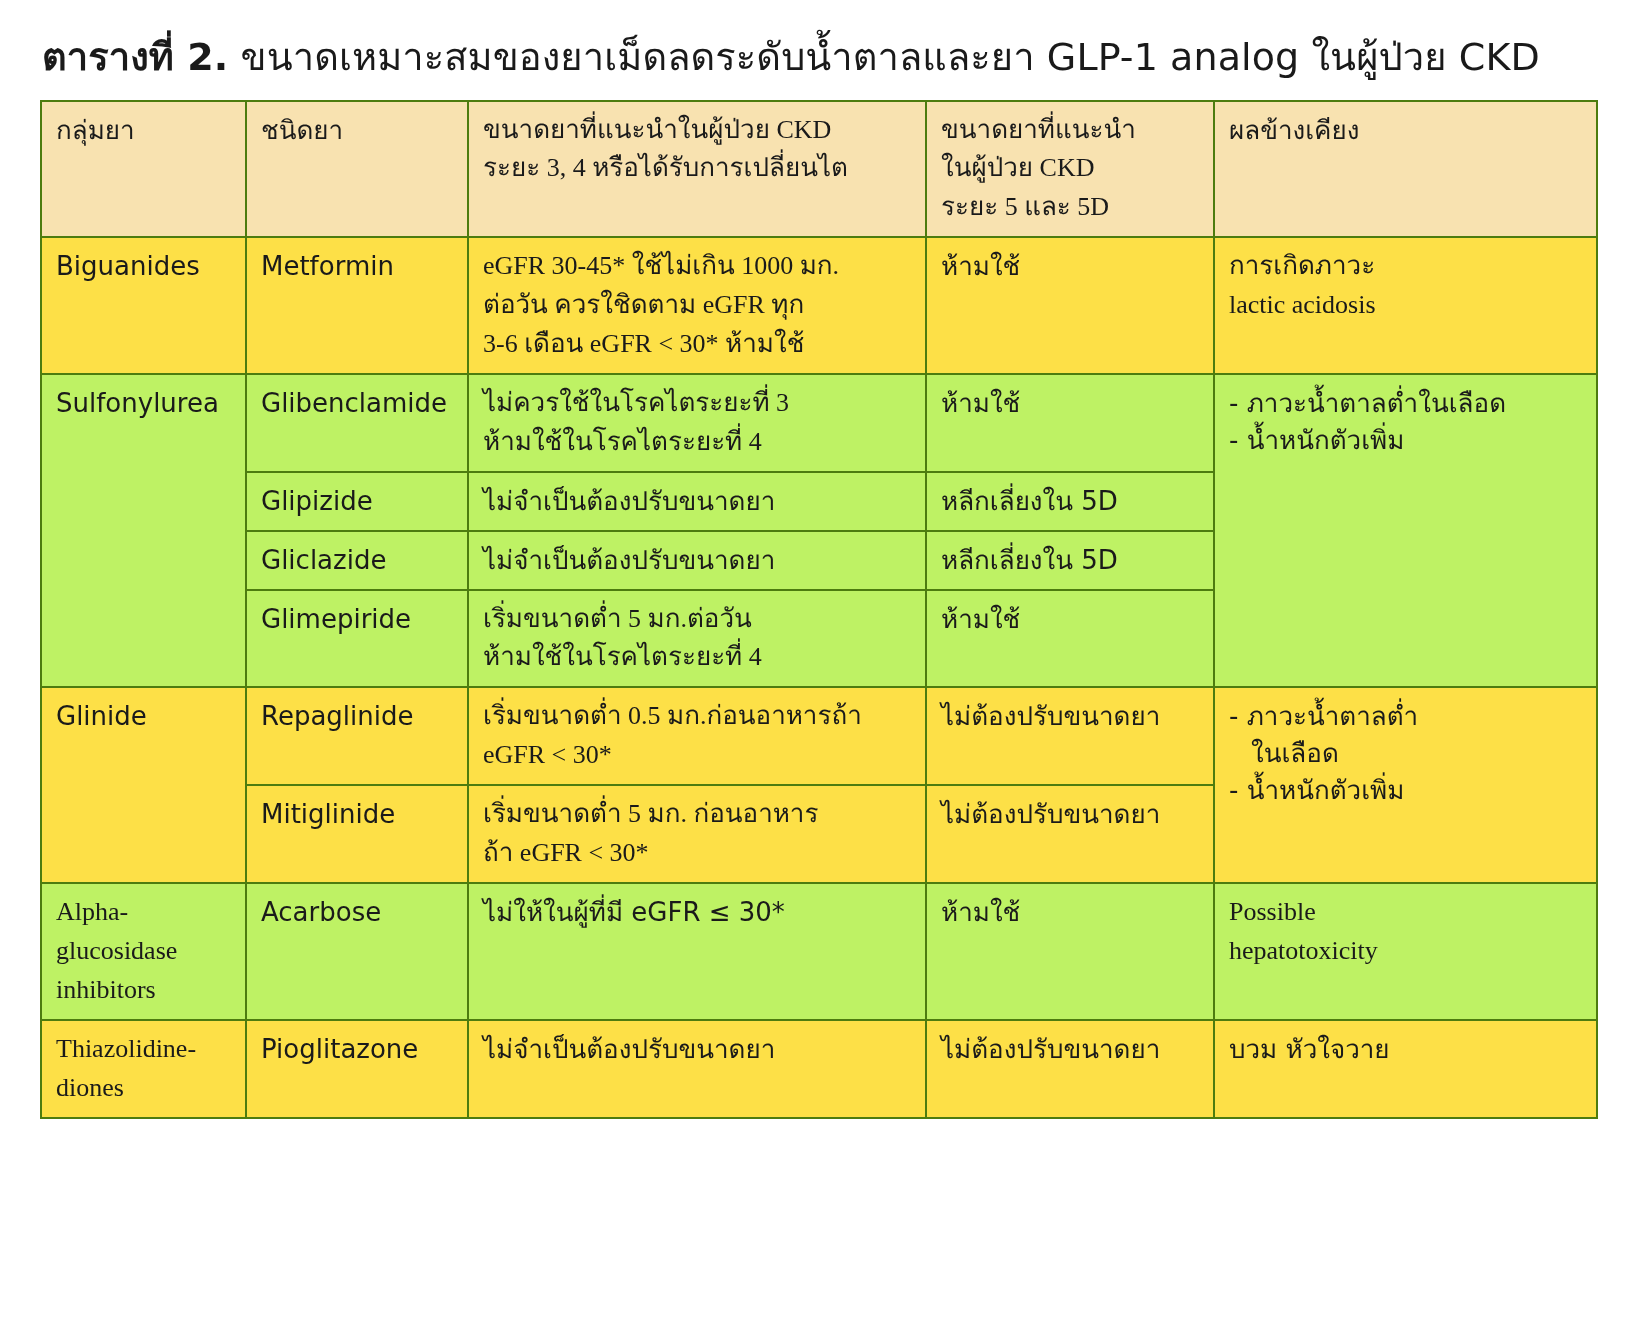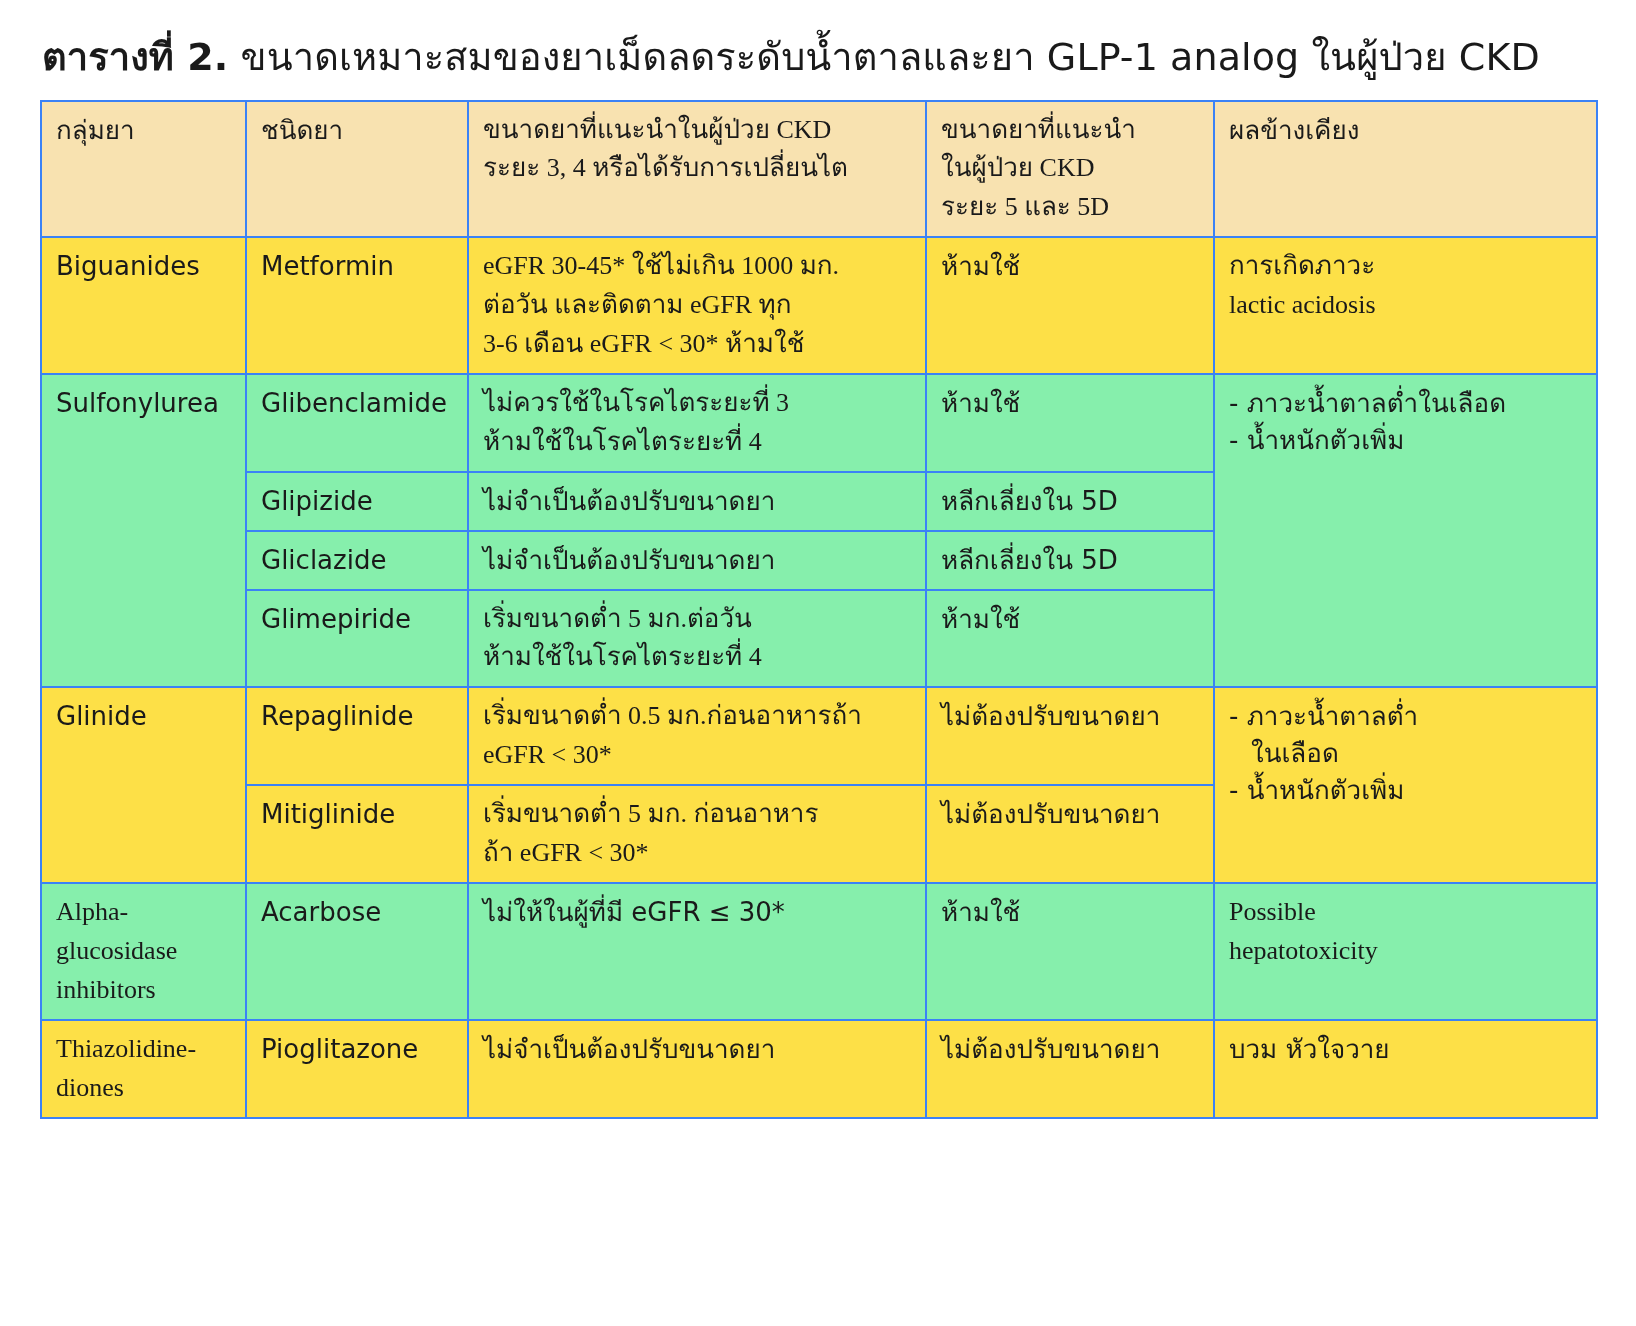--- a/index.html
+++ b/index.html
@@ -37,39 +37,39 @@
     border: 2px solid #231f20;
   }
   table.drug-table col.c1 { width: 205px; }
   table.drug-table col.c2 { width: 222px; }
   table.drug-table col.c3 { width: 458px; }
   table.drug-table col.c4 { width: 288px; }
   table.drug-table col.c5 { width: 383px; }
 
   table.drug-table th,
   table.drug-table td {
-    border: 2px solid #3b82f6;
+    border: 2px solid #4d7c0f;
     vertical-align: top;
     padding: 10px 4px 10px 14px;
     font-size: 26px;
     line-height: 1.42;
     font-weight: normal;
     text-align: left;
   }
   thead th {
     background: #f8e2b0;
     text-align: center;
     font-weight: bold;
     font-size: 26px;
     line-height: 1.5;
     padding: 14px 10px 14px 10px;
     vertical-align: middle;
   }
   tr.shade td {
-    background: #86efac;
+    background: #bef264;
   }
   tr.plain td {
     background: #fde047;
   }
   .cell-line {
     display: block;
     font-family: Liberation Serif, serif;
   }
   .cell-line + .cell-line {
     margin-top: 2px;
@@ -118,21 +118,21 @@
         <th>ผลข้างเคียง</th>
       </tr>
     </thead>
     <tbody>
 
       <tr class="plain">
         <td>Biguanides</td>
         <td>Metformin</td>
         <td>
           <span class="cell-line">eGFR 30-45* ใช้ไม่เกิน 1000 มก.</span>
-          <span class="cell-line">ต่อวัน และติดตาม eGFR ทุก</span>
+          <span class="cell-line">ต่อวัน ควรใชิดตาม eGFR ทุก</span>
           <span class="cell-line">3-6 เดือน eGFR &lt; 30* ห้ามใช้</span>
         </td>
         <td>ห้ามใช้</td>
         <td>
           <span class="cell-line">การเกิดภาวะ</span>
           <span class="cell-line">lactic acidosis</span>
         </td>
       </tr>
 
       <tr class="shade">

